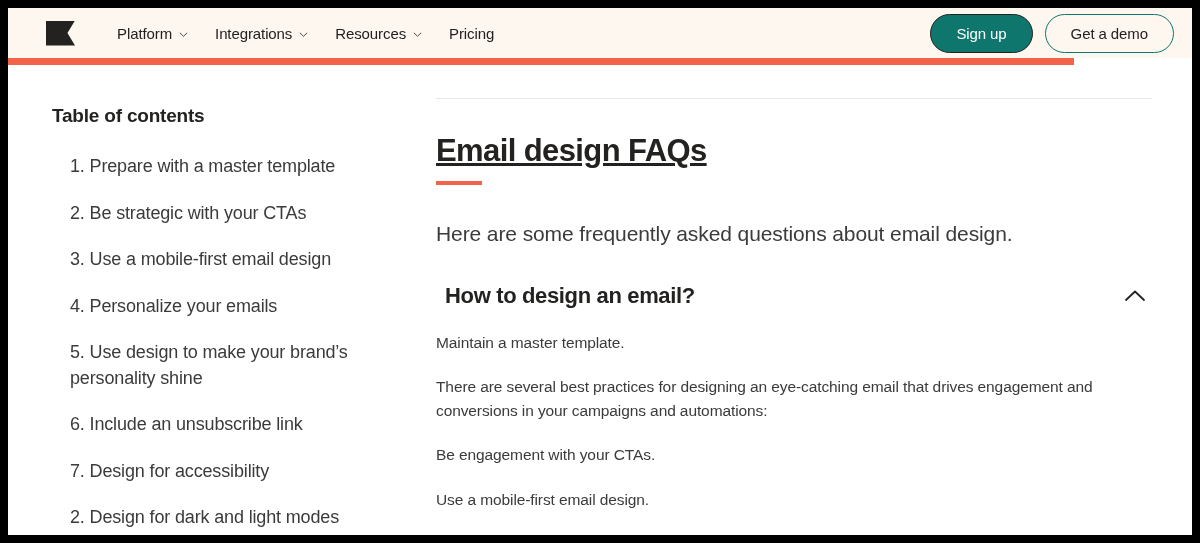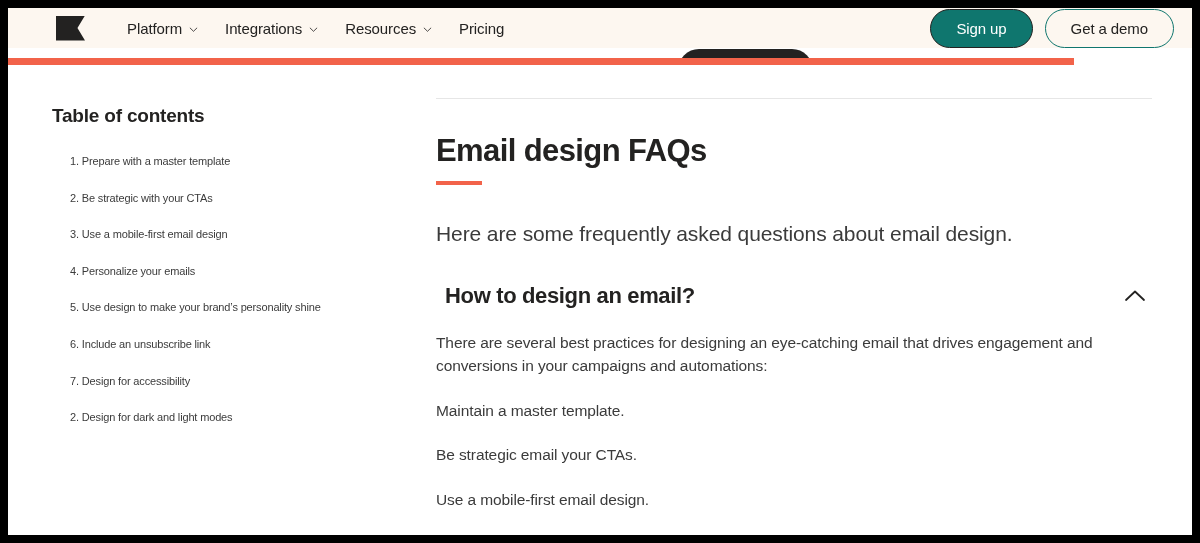--- a/index.html
+++ b/index.html
@@ -55,25 +55,25 @@
     cursor: pointer;
     font-family: inherit;
   }
 
   
   #site-header {
     position: absolute;
     left: 0;
     top: 0;
     width: 100%;
-    height: 40px;
+    height: 50px;
     background: #fdf7f0;
     display: flex;
     align-items: center;
-    padding: 0 18px 0 48px;
+    padding: 0 18px 0 38px;
     z-index: 3;
   }
 
   .logo {
     width: 29px;
     height: 25px;
     background: #232221;
     -webkit-clip-path: polygon(0 0, 100% 0, 74% 50%, 100% 100%, 0 100%);
     clip-path: polygon(0 0, 100% 0, 74% 50%, 100% 100%, 0 100%);
     flex: none;
@@ -169,21 +169,21 @@
   }
   #toc-title {
     font-size: 19px;
     font-weight: bold;
     color: #232221;
     letter-spacing: -0.2px;
     margin-bottom: 27px;
   }
   .toc-list { list-style: none; }
   .toc-item {
-    font-size: 11px;
+    font-size: 18px;
     line-height: 1.42;
     color: #3b3b3b;
     letter-spacing: -0.15px;
     padding-left: 18px;
     margin-bottom: 21px;
     cursor: pointer;
   }
 
   
   #article {
@@ -196,20 +196,21 @@
     height: 1px;
     background: #e6e6e6;
     margin-bottom: 34px;
   }
   #faq-heading {
     font-size: 31px;
     font-weight: bold;
     color: #232221;
     letter-spacing: -0.6px;
     line-height: 1.15;
+    text-decoration: underline;
   }
   #faq-underline {
     width: 46px;
     height: 4px;
     background: #f2634a;
     margin-top: 12px;
   }
   #faq-intro {
     font-size: 21px;
     color: #3b3b3b;
@@ -341,23 +342,23 @@
         <div class="faq-question-row">
           <span class="faq-question">How to design an email?</span>
           <span class="chev-up">
             <svg viewBox="0 0 22 13" width="22" height="13">
                 <path d="M2 11 L11 2.5 L20 11" fill="none" stroke="#232221" stroke-width="1.8" stroke-linecap="round" stroke-linejoin="round"></path>
               </svg>
           </span>
         </div>
 
         <div class="faq-answer">
+          <p>Maintain a master template.</p>
           <p>There are several best practices for designing an eye-catching email that drives engagement and conversions in your campaigns and automations:</p>
-          <p>Maintain a master template.</p>
-          <p>Be strategic email your CTAs.</p>
+          <p>Be engagement with your CTAs.</p>
           <p>Use a mobile-first email design.</p>
           <p>Make your brand’s personality shine through.</p>
         </div>
 
       </section>
 
     </main>
 
   </div>
 

